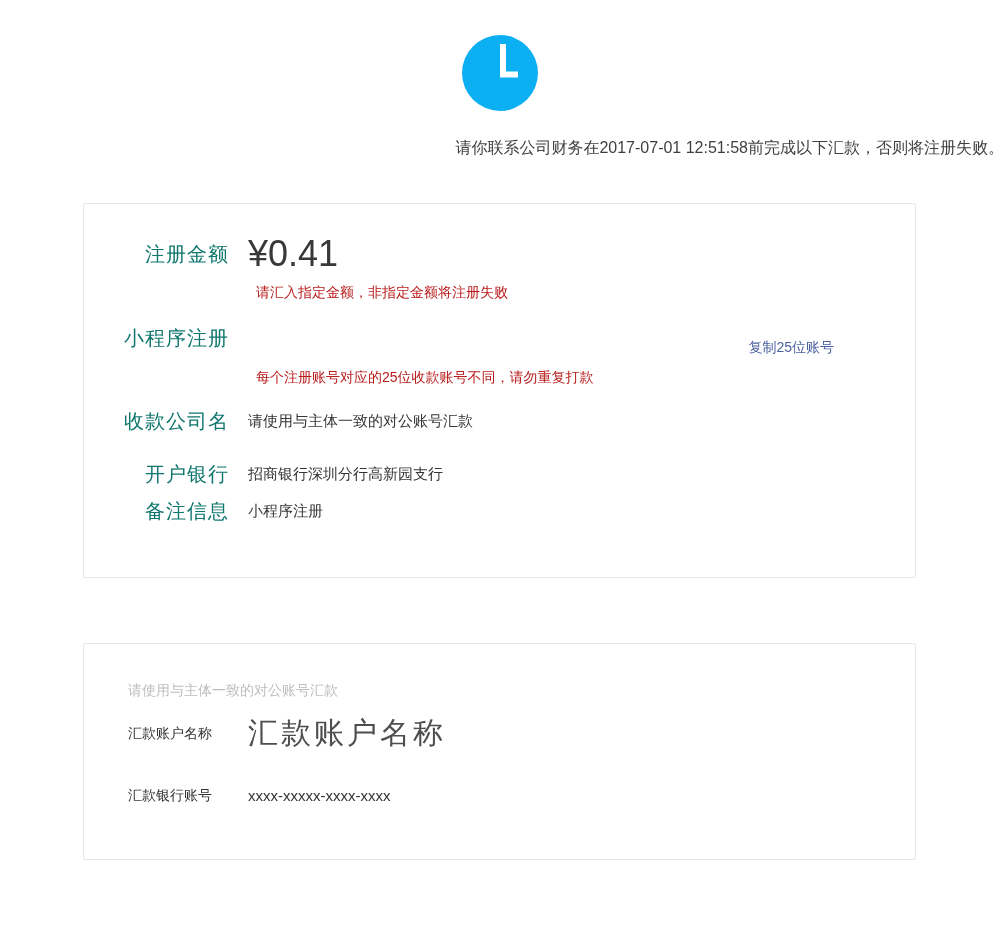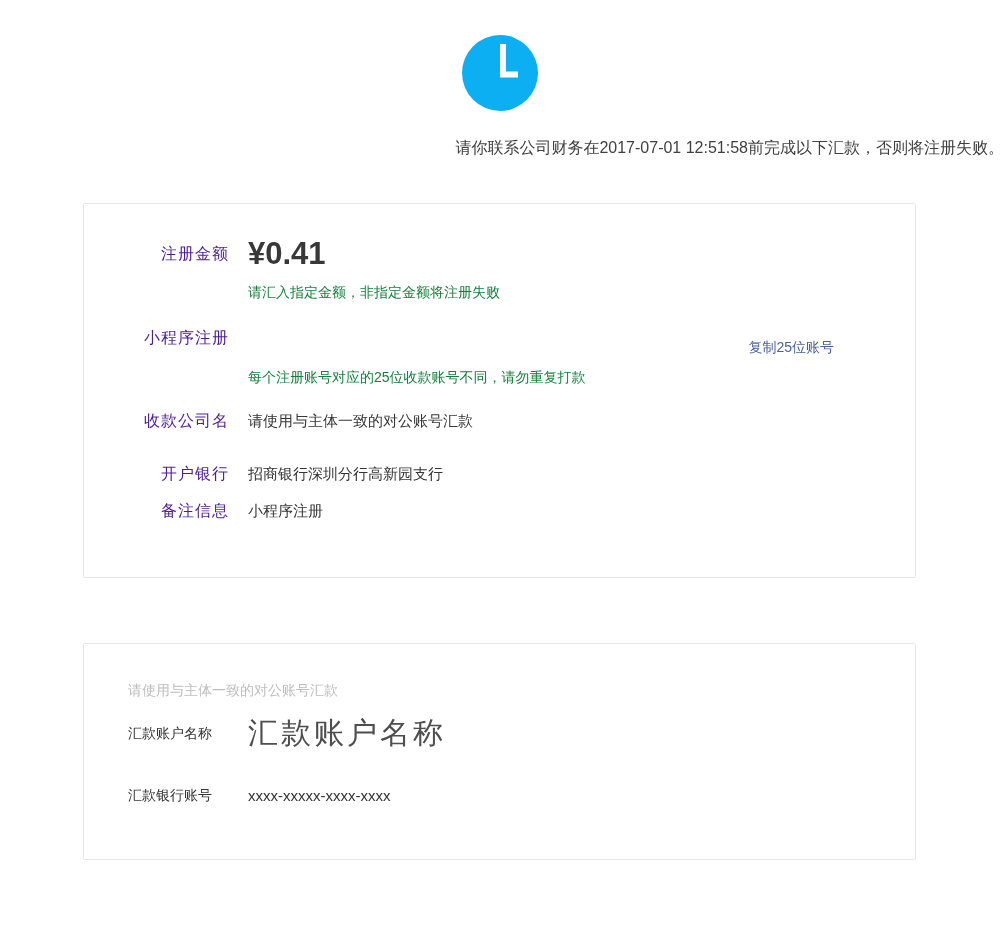--- a/index.html
+++ b/index.html
@@ -16,30 +16,30 @@
   }
   .card {
     position:absolute; left:83px; width:833px; background:#fff;
     border:1px solid #e7e7eb; border-radius:2px;
   }
   .card-payment { top:203px; height:375px; }
   .card-remitter { top:643px; height:217px;text-decoration:underline; }
 
   .flabel {
     position:absolute; left:0; width:145px; text-align:right;
-    font-size:16px; letter-spacing:1px; color:#4c1d95; line-height:20px; white-space:nowrap;
+    font-size:20px; letter-spacing:1px; color:#0f766e; line-height:20px; white-space:nowrap;
   }
   .fvalue {
     position:absolute; left:164px; font-size:15px; color:#353535;
     line-height:20px; white-space:nowrap;
   }
-  .big-amount { font-size:31px; color:#383838; line-height:34px; letter-spacing:0;font-weight:bold; }
+  .big-amount { font-size:36px; color:#383838; line-height:34px; letter-spacing:0; }
   .big-name { font-size:30px; color:#4e4e4e; line-height:38px; letter-spacing:3px; }
   .fnote {
-    position:absolute; left:164px; font-size:14px; color:#15803d;
+    position:absolute; left:172px; font-size:14px; color:#b91c1c;
     line-height:18px; white-space:nowrap;
   }
   .copy-link {
     position:absolute; right:81px; top:135px; font-size:14px;
     color:#4a5f9e; cursor:pointer; text-decoration:none; white-space:nowrap;
   }
   
   .r-amount-label { top:40px; }
   .r-amount-value { top:33px; }
   .r-amount-note  { top:79px; }

